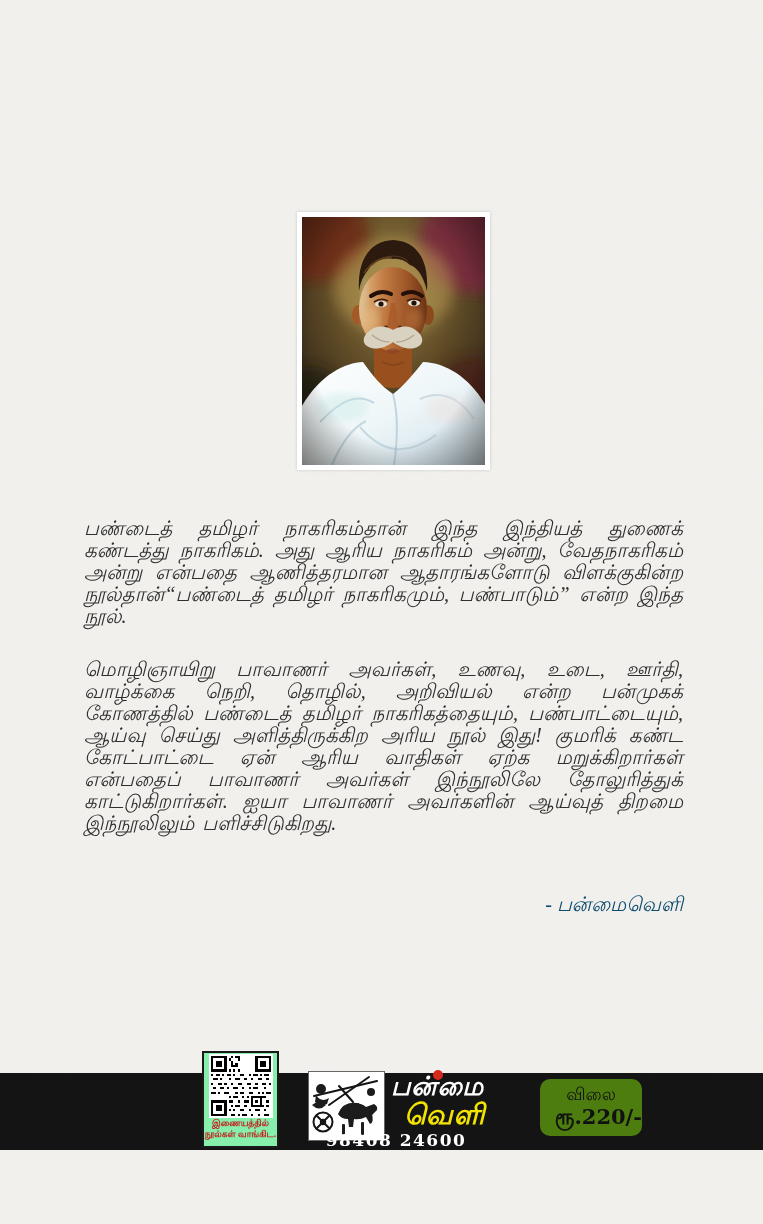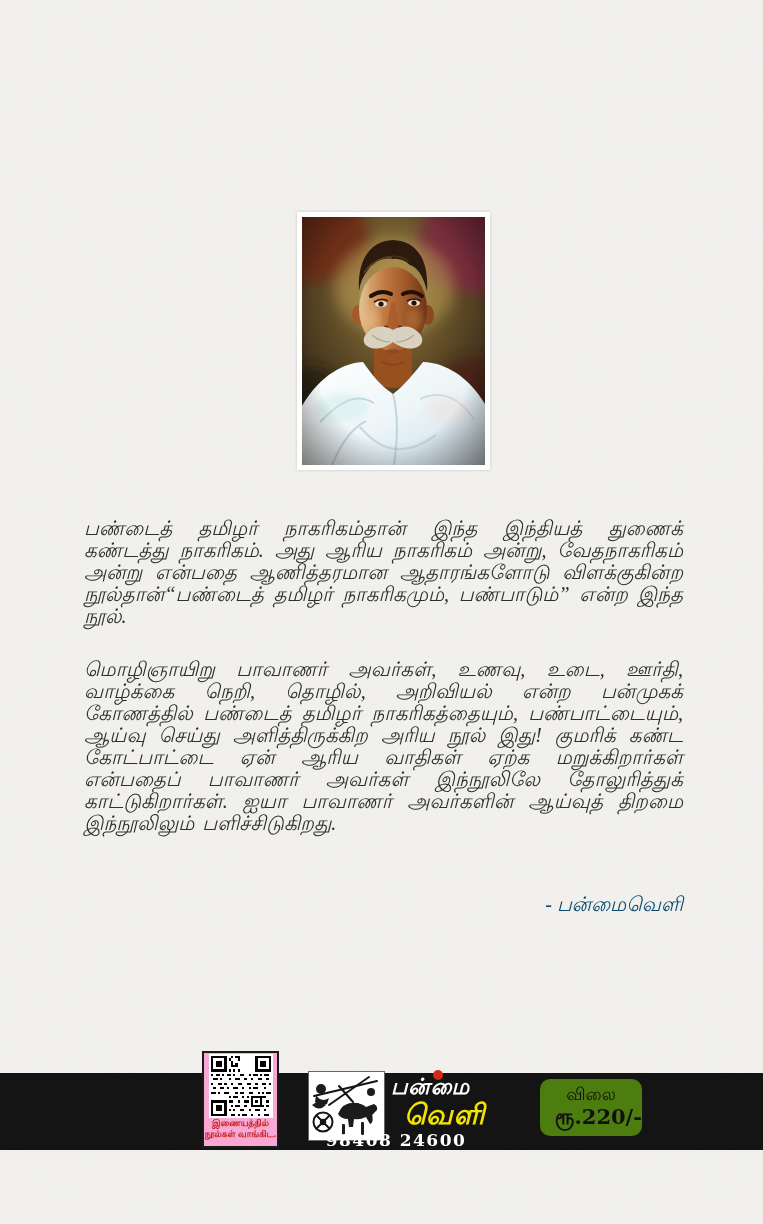--- a/index.html
+++ b/index.html
@@ -34,40 +34,40 @@
   .signature {
     position: absolute; right: 80px; top: 893px;
     font-style: italic; font-size: 20px; color: #0c4a6e;
   }
 
   
   .bottom-bar { position: absolute; left: 0; top: 1073px; width: 763px; height: 77px; background: #141414; }
 
   .qr-block {
     position: absolute; left: 202px; top: 1051px; width: 77px; height: 97px;
-    background: #f9a8d4; border: 2px solid #1a1a1a; box-sizing: border-box;
+    background: #86efac; border: 2px solid #1a1a1a; box-sizing: border-box;
     text-align: center; padding-top: 1px;
   }
   .qr-block svg { width: 64px; height: 64px; display: block; margin: 0 auto; }
   .qr-caption {
     font-family: "Liberation Sans", sans-serif;
     font-size: 9px; line-height: 10.5px; font-weight: bold; color: #c41f1f;
   }
 
   .logo-art {
     position: absolute; left: 308px; top: 1071px; width: 77px; height: 70px;
     background: #fff; border: 1px solid #666; box-sizing: border-box;
   }
   .logo-art svg { display: block; width: 100%; height: 100%; }
 
   .logo-text {
     position: absolute; left: 391px; top: 1073px; width: 116px; height: 60px;
     font-weight: bold; font-style: italic; font-family: "Liberation Serif", serif;
   }
-  .logo-line1 { font-size: 22px; line-height: 28px; color: #ffffff; letter-spacing: 1px; }
+  .logo-line1 { font-size: 26px; line-height: 28px; color: #ffffff; letter-spacing: 1px; }
   .logo-line2 { font-size: 28px; line-height: 27px; color: #f2e400; margin-left: 13px; letter-spacing: 1px; }
   .logo-red-dot {
     position: absolute; left: 42px; top: -3px; width: 10px; height: 10px;
     border-radius: 50%; background: #d42a1e;
   }
 
   .phone {
     position: absolute; left: 300px; top: 1130px; width: 192px;
     text-align: center; color: #ffffff;
     font-family: "DejaVu Serif", serif; font-weight: bold;

